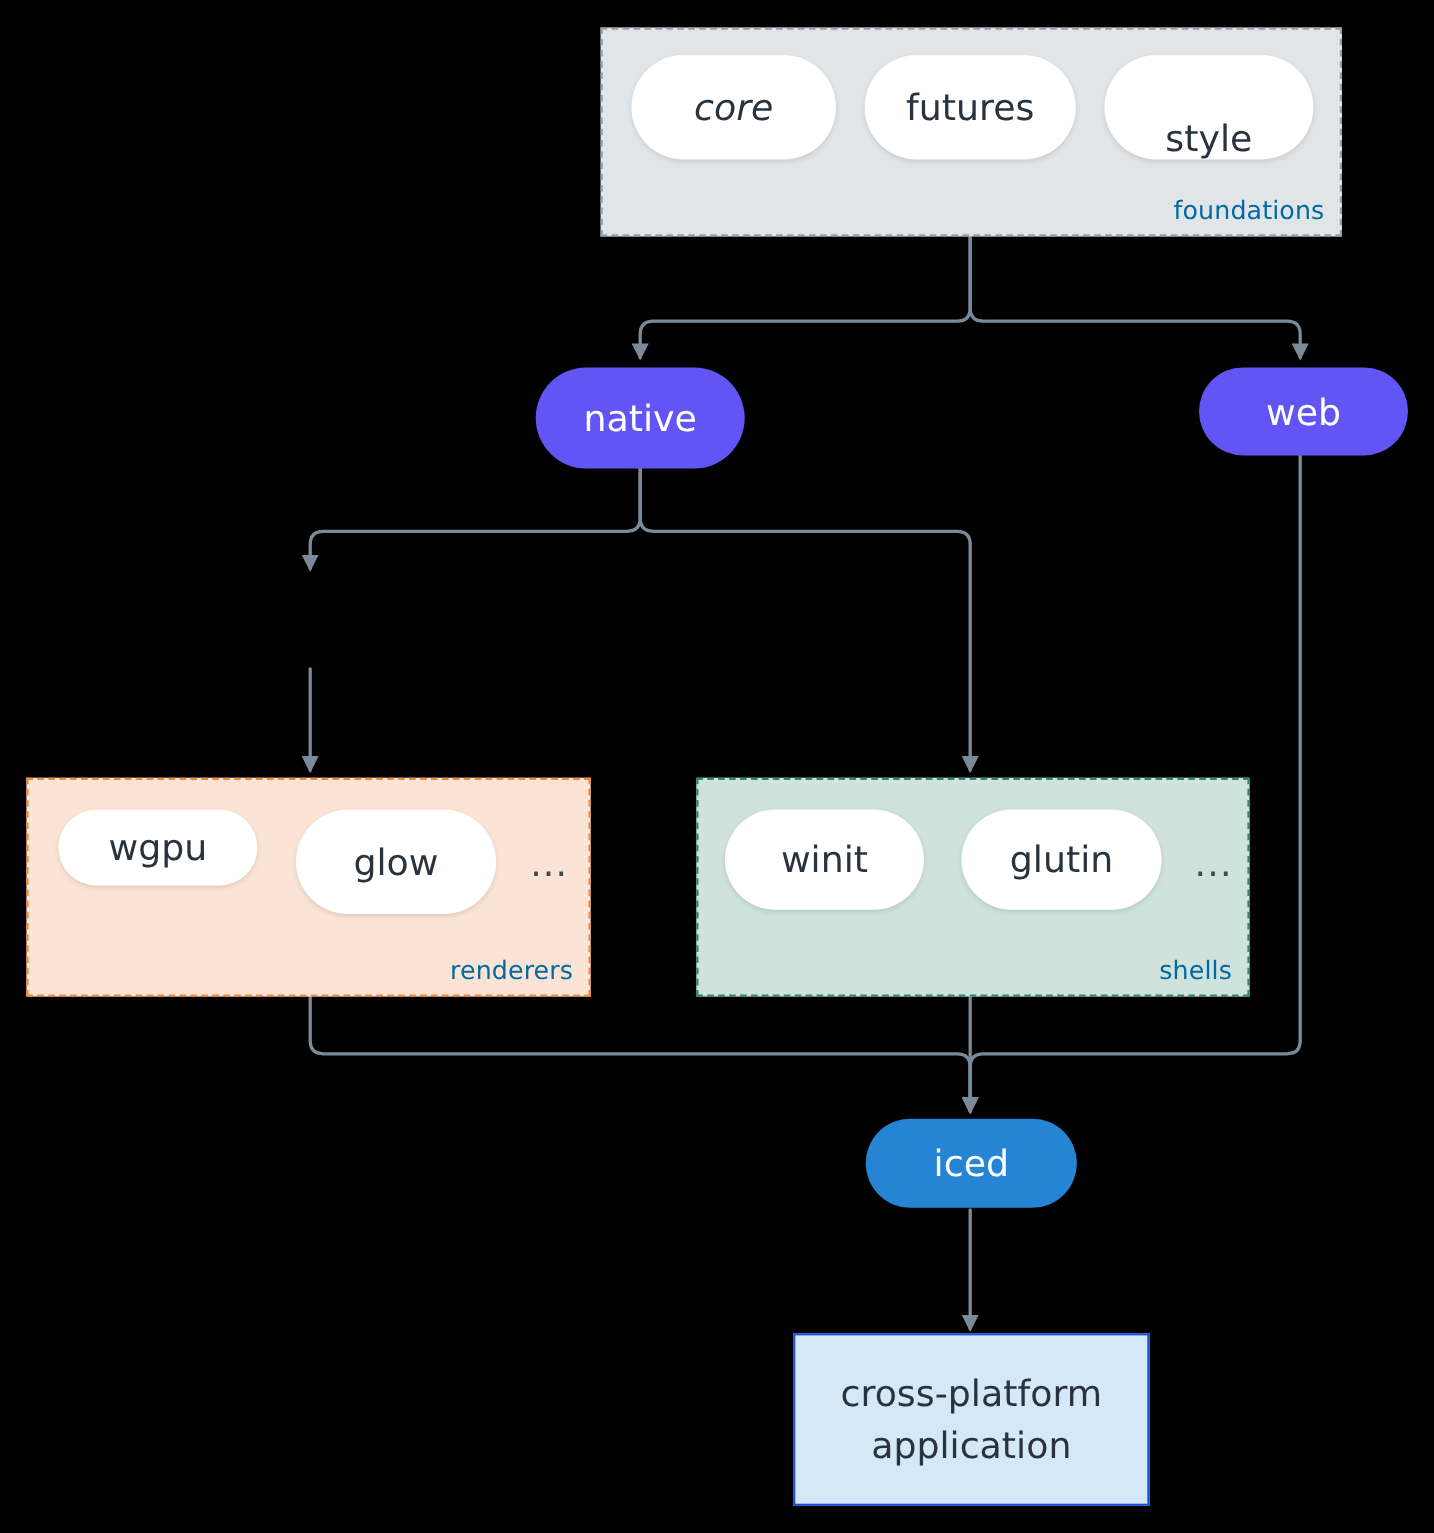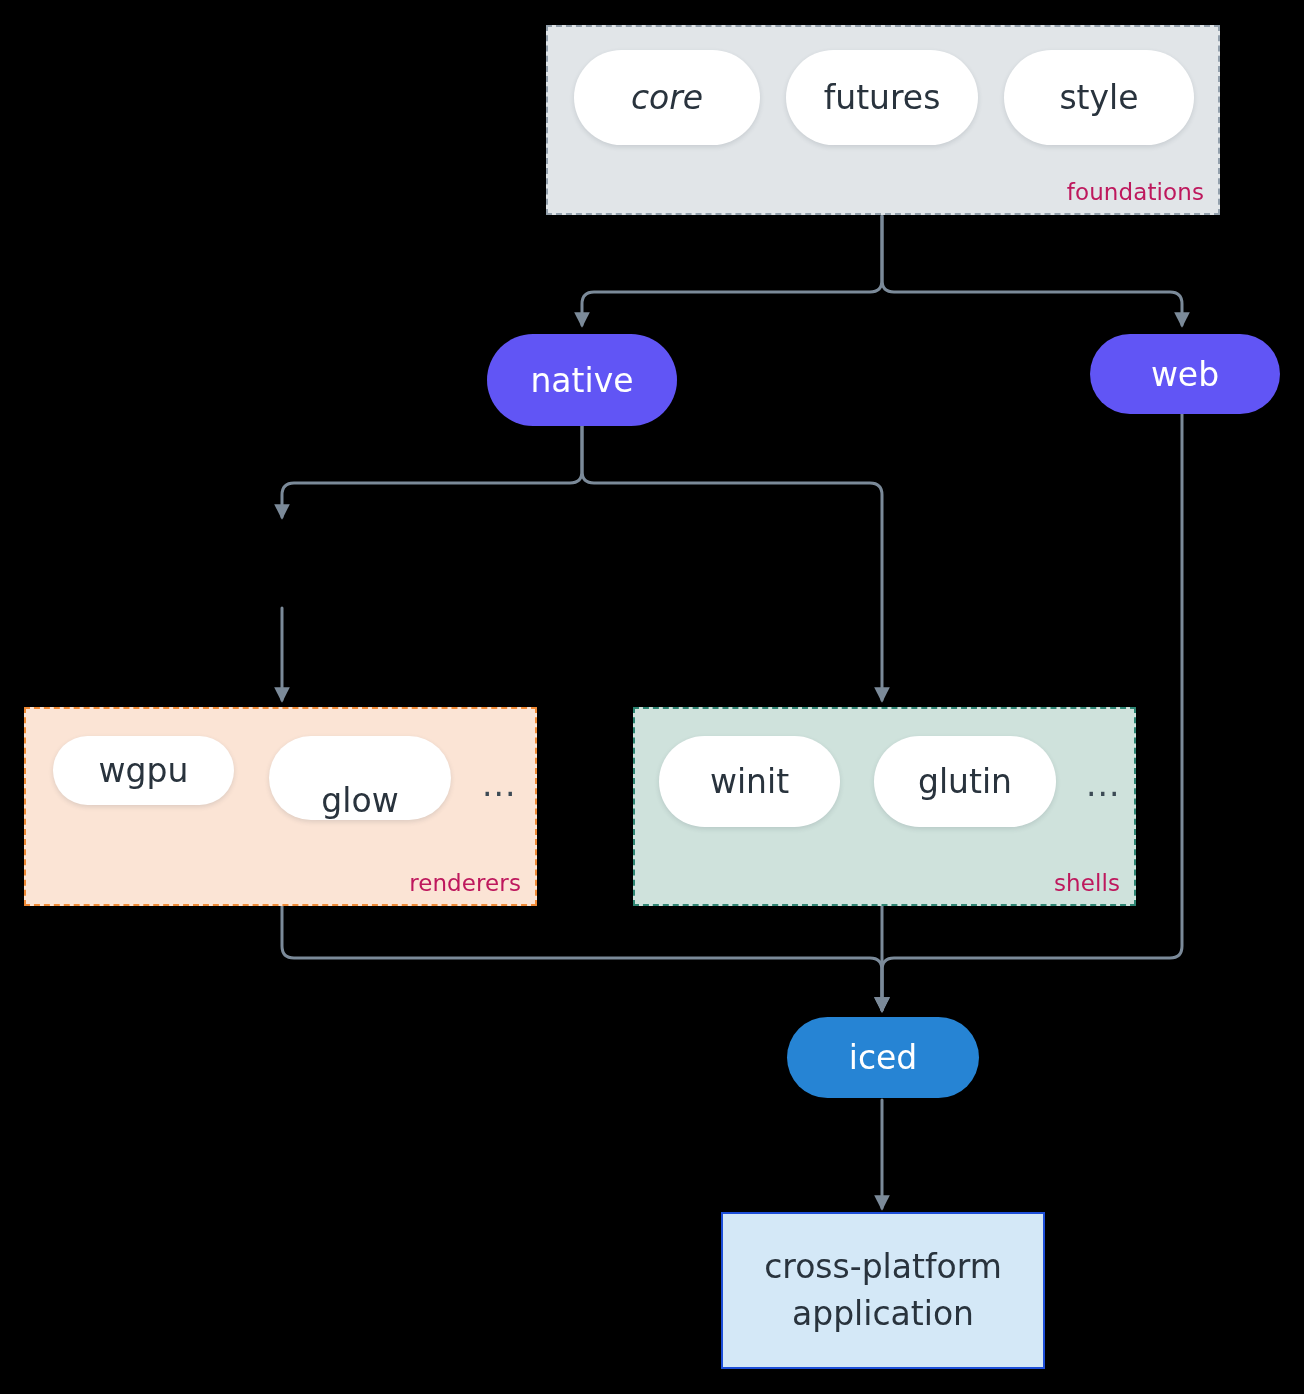--- a/index.html
+++ b/index.html
@@ -33,21 +33,21 @@
   }
   .group-shells {
     background: #CFE2DC;
     border: 2px dashed #2E8573;
   }
   .group-label {
     position: absolute;
     right: 14px;
     bottom: 8px;
     font-size: 23px;
-    color: #be185d;
+    color: #0369a1;
     white-space: nowrap;
     letter-spacing: 0.1px;
   }
 
   
   .pill-white {
     position: absolute;
     background: #FFFFFF;
     border-radius: 999px;
     display: flex;
@@ -148,39 +148,39 @@
 
   <div class="group group-foundations" style="left:546px; top:25px; width:674px; height:190px;">
     <span class="group-label">foundations</span>
   </div>
   <div class="pill-white" style="left:574px; top:50px; width:186px; height:95px;font-style:italic;">
     <span>core</span>
   </div>
   <div class="pill-white" style="left:786px; top:50px; width:192px; height:95px;">
     <span>futures</span>
   </div>
-  <div class="pill-white" style="left:1004px; top:50px; width:190px; height:95px;">
+  <div class="pill-white" style="left:1004px; top:50px; width:190px; height:95px;align-items:flex-end;">
     <span>style</span>
   </div>
 
   <div class="node-pill node-native" style="left:487px; top:334px; width:190px; height:92px;">
     <span>native</span>
   </div>
   <div class="node-pill node-web" style="left:1090px; top:334px; width:190px; height:80px;">
     <span>web</span>
   </div>
 
 
   <div class="group group-renderers" style="left:24px; top:707px; width:513px; height:199px;">
     <span class="group-label">renderers</span>
   </div>
   <div class="pill-white" style="left:53px; top:736px; width:181px; height:69px;">
     <span>wgpu</span>
   </div>
-  <div class="pill-white" style="left:269px; top:736px; width:182px; height:84px;align-items:flex-end;">
+  <div class="pill-white" style="left:269px; top:736px; width:182px; height:95px;">
     <span>glow</span>
   </div>
   <div class="ellipsis" style="left:482px; top:768px;">...</div>
 
   <div class="group group-shells" style="left:633px; top:707px; width:503px; height:199px;">
     <span class="group-label">shells</span>
   </div>
   <div class="pill-white" style="left:659px; top:736px; width:181px; height:91px;">
     <span>winit</span>
   </div>

